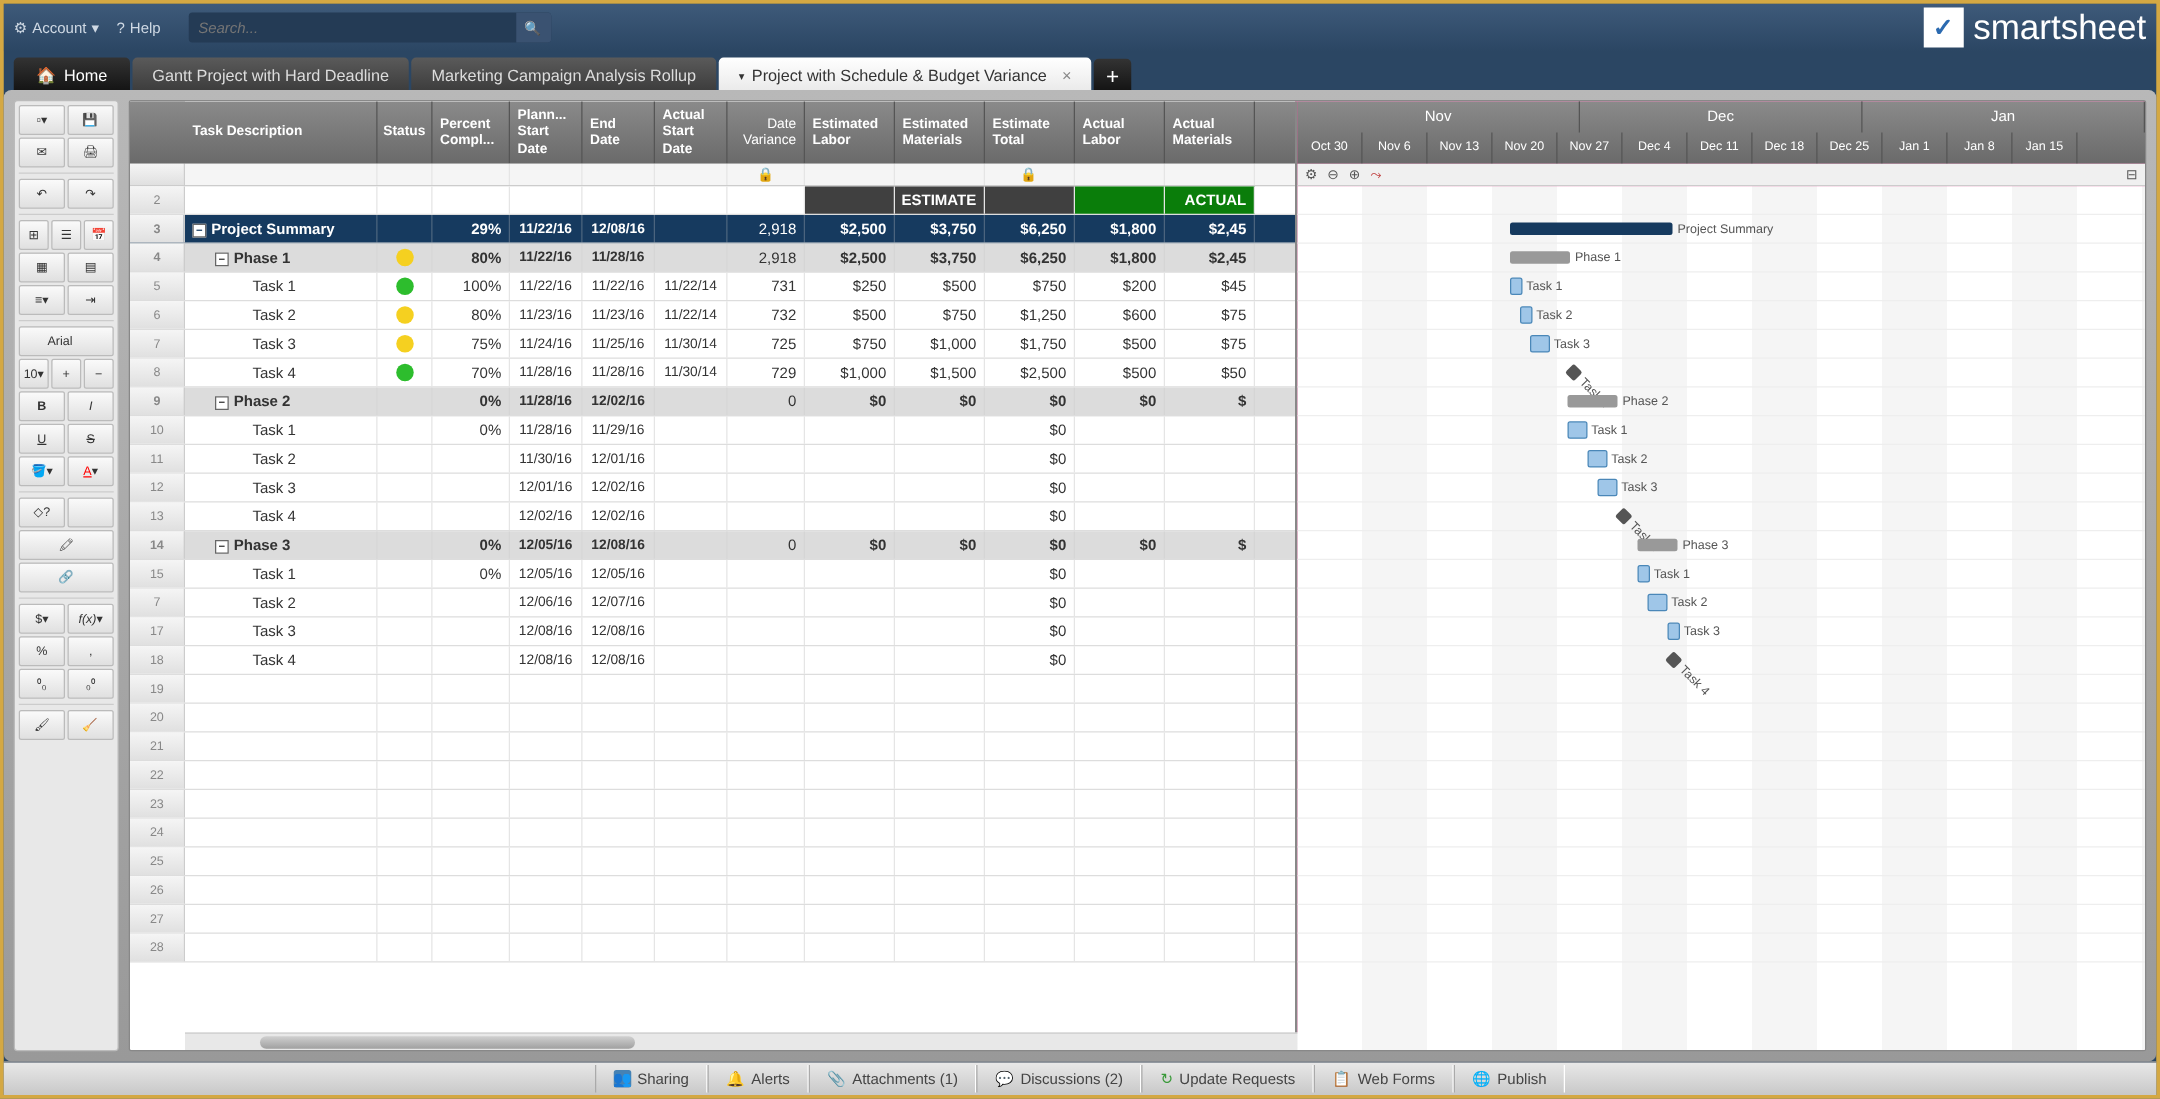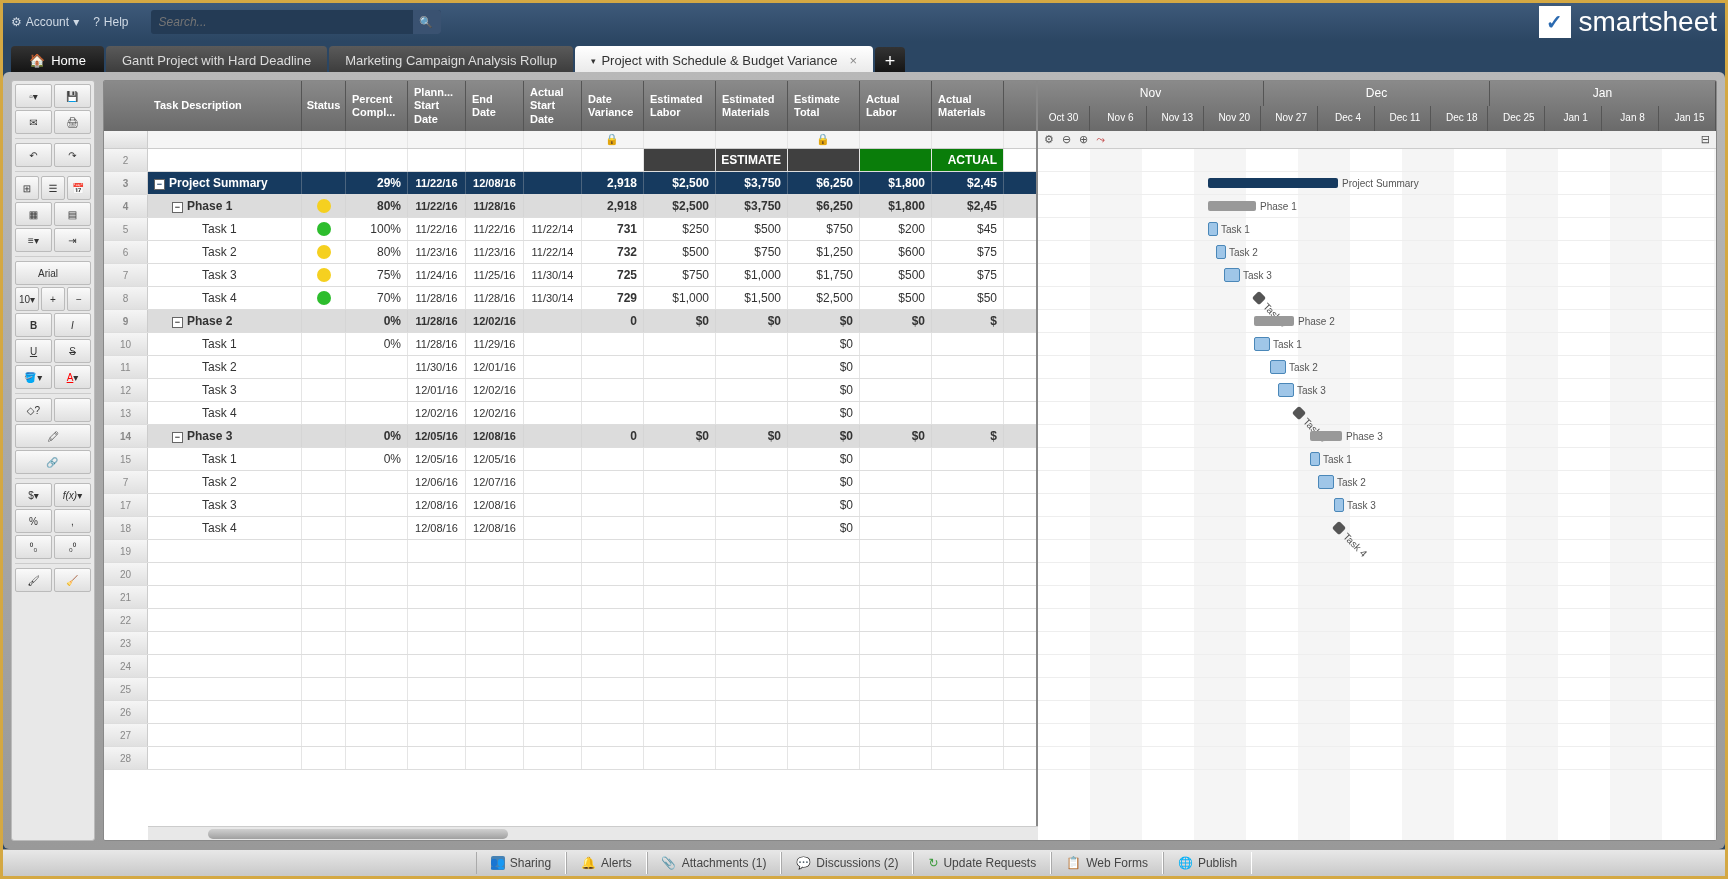--- a/index.html
+++ b/index.html
@@ -36,35 +36,35 @@
 .grow.summary { background:#163a5f; color:#fff; font-weight:bold; }
 .grow.phase { background:#dcdcdc; font-weight:bold; }
 .rownum { width:44px; min-width:44px; text-align:center; font-size:10px; color:#888; background:linear-gradient(#f5f5f5,#e0e0e0); border-right:1px solid #ccc; align-self:stretch; display:flex; align-items:center; justify-content:center; }
 .grow.summary .rownum, .grow.phase .rownum { background:linear-gradient(#f5f5f5,#e0e0e0); color:#888; }
 .cell { border-right:1px solid #e5e5e5; box-sizing:border-box; padding:0 6px; overflow:hidden; white-space:nowrap; text-overflow:ellipsis; align-self:stretch; display:flex; align-items:center; }
 .grow.summary .cell, .grow.phase .cell { border-right:1px solid rgba(200,200,200,.3); }
 .c-task { width:154px; }
 .c-status { width:44px; justify-content:center; }
 .c-pct { width:62px; justify-content:flex-end; }
 .c-date { width:58px; justify-content:center; font-size:11px; }
-.c-var { width:62px; justify-content:flex-end; font-weight:bold; }
+.c-var { width:62px; justify-content:flex-end; font-weight:normal;text-align:right; }
 .c-money { width:72px; justify-content:flex-end; }
 .status-dot { width:14px; height:14px; border-radius:50%; }
 .dot-green { background:#2dbd2d; }
 .dot-yellow { background:#f5d020; }
 .expander { display:inline-block; width:11px; height:11px; background:#fff; border:1px solid #666; text-align:center; line-height:9px; font-size:9px; color:#333; margin-right:4px; }
 .grow.summary .expander { background:#fff; color:#163a5f; }
 .estimate-hdr { background:#404040; color:#fff; font-weight:bold; text-align:center; }
 .actual-hdr { background:#0a7d0a; color:#fff; font-weight:bold; text-align:center; }
 .lock-row { display:flex; height:18px; border-bottom:1px solid #ccc; background:#f5f5f5; }
 .lock-row .cell { border-right:1px solid #e5e5e5; }
 .gantt-header { height:50px; background:linear-gradient(#8a8a8a,#6a6a6a); color:#fff; font-size:10px; display:flex; flex-direction:column; }
 .gh-months { display:flex; flex:1; }
 .gh-month { flex:1; border-right:1px solid #555; text-align:center; line-height:24px; font-size:12px; }
-.gh-weeks { display:flex; flex:1;justify-content:space-between; }
+.gh-weeks { display:flex; flex:1; }
 .gh-week { width:52px; border-right:1px solid #555; text-align:center; line-height:24px; }
 .gantt-tools { height:18px; background:#f0f0f0; border-bottom:1px solid #ccc; display:flex; align-items:center; gap:8px; padding:0 6px; font-size:11px; color:#555; }
 .gantt-body { flex:1; position:relative; background:repeating-linear-gradient(to right,#fff 0,#fff 52px,#f5f5f5 52px,#f5f5f5 104px); }
 .gbar-row { height:23px; border-bottom:1px solid #eee; position:relative; }
 .gbar { position:absolute; height:14px; top:4px; border-radius:2px; font-size:10px; display:flex; align-items:center; }
 .gbar-label { position:absolute; left:100%; margin-left:4px; white-space:nowrap; font-size:10px; color:#555; }
 .gbar.summary { background:#163a5f; height:10px; top:6px; }
 .gbar.phase { background:#999; height:10px; top:6px; }
 .gbar.task { background:#9fc6e8; border:1px solid #4a87b8; }
 .gbar.diamond { width:10px; height:10px; background:#555; transform:rotate(45deg); top:6px; }

